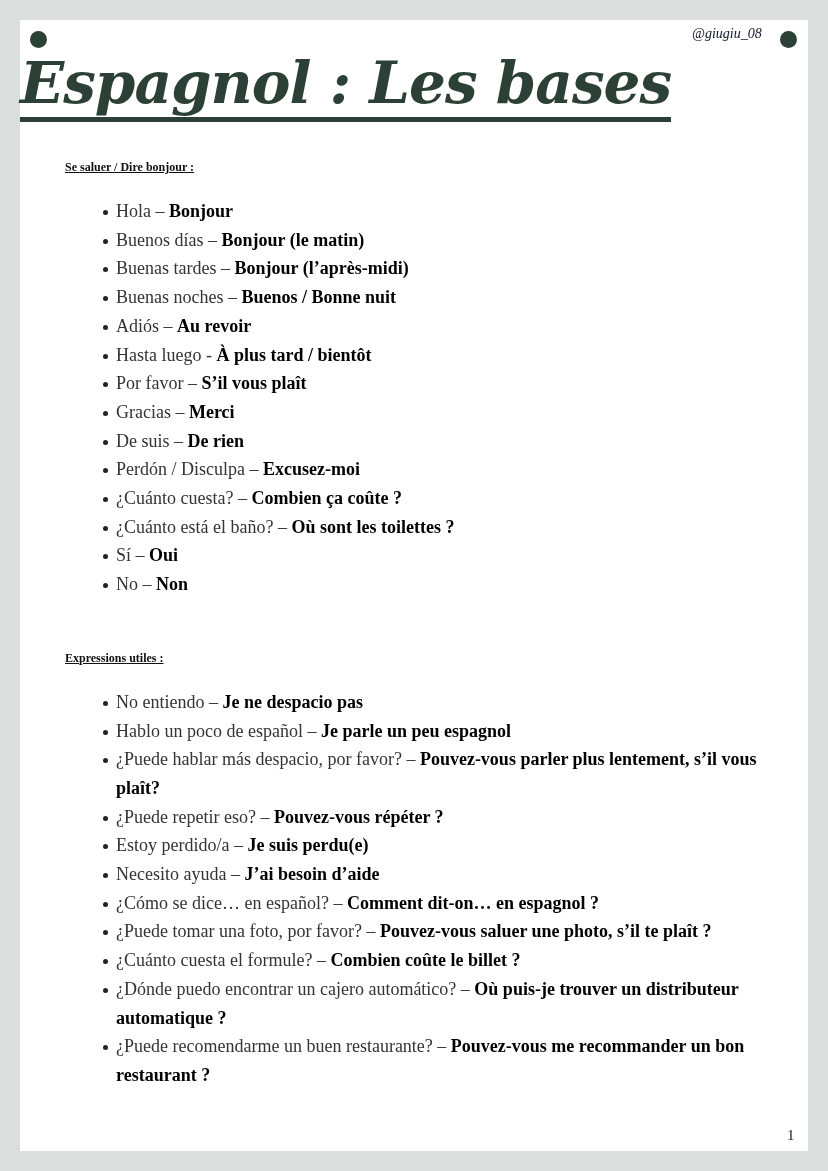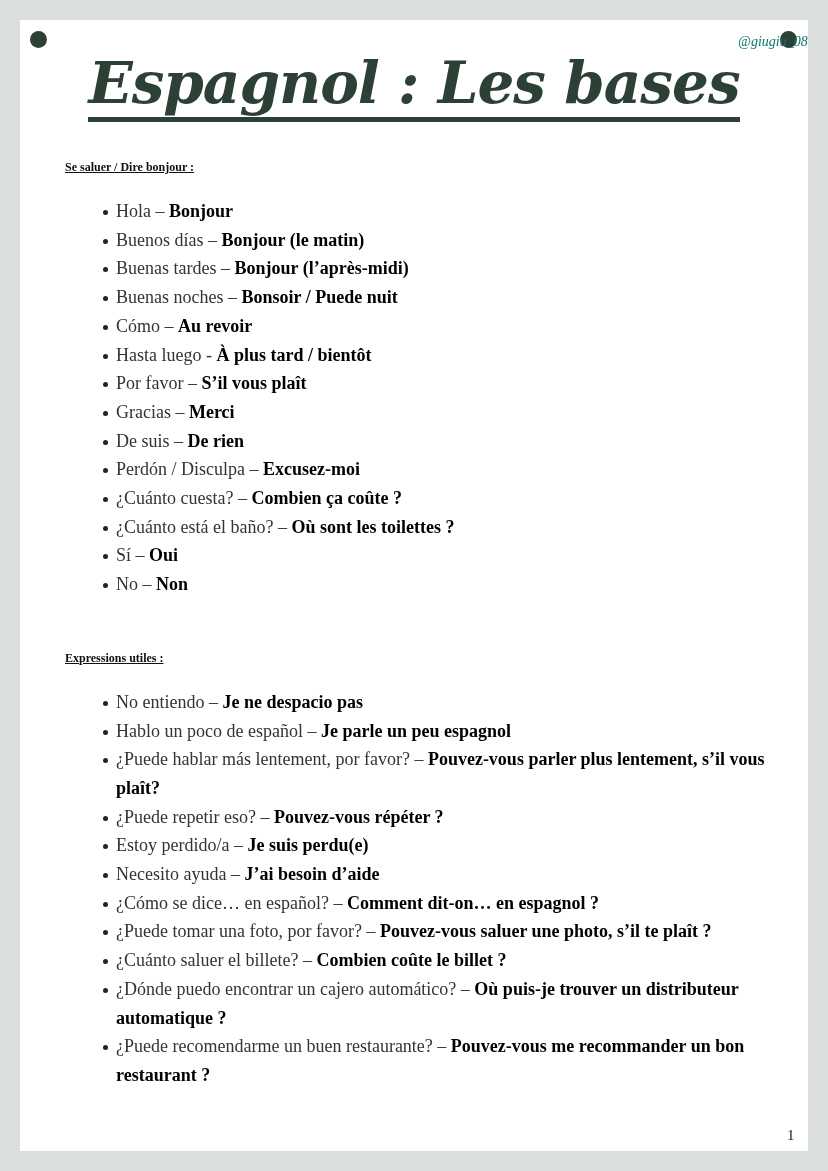--- a/index.html
+++ b/index.html
@@ -19,32 +19,30 @@
   .dot {
     position: absolute;
     width: 17px; height: 17px;
     border-radius: 50%;
     background: #2c4036;
   }
   .dot.left { left: 10px; top: 11px; }
   .dot.right { left: 760px; top: 11px; }
   .watermark {
     position: absolute;
-    left: 672px; top: 14px;
+    left: 672px; top: 6px;
     font-family: "Liberation Serif", serif;
     font-style: italic;
     font-size: 14px;
-    color: #0f766e;
-    margin-left: 46px;
+    color: #0f172a;
   }
   .title {
     position: absolute;
     left: 0; top: 18px;
     width: 788px;
-    text-align: center;
     font-family: "DejaVu Serif", serif;
     font-style: italic;
     font-weight: bold;
     font-size: 58px;
     letter-spacing: -1px;
     color: #2c4036;
     line-height: 90px;
   }
   .title span {
     border-bottom: 5px solid #2c4036;
@@ -110,48 +108,48 @@
   </div>
 
   <div class="content">
 
     <div class="section">
       <h2 class="section-heading">Se saluer / Dire bonjour :</h2>
       <ul>
         <li><span class="es">Hola</span><span class="sep"> – </span><span class="fr">Bonjour</span></li>
         <li><span class="es">Buenos días</span><span class="sep"> – </span><span class="fr">Bonjour (le matin)</span></li>
         <li><span class="es">Buenas tardes</span><span class="sep"> – </span><span class="fr">Bonjour (l’après-midi)</span></li>
-        <li><span class="es">Buenas noches</span><span class="sep"> – </span><span class="fr">Bonsoir / Puede nuit</span></li>
-        <li><span class="es">Cómo</span><span class="sep"> – </span><span class="fr">Au revoir</span></li>
+        <li><span class="es">Buenas noches</span><span class="sep"> – </span><span class="fr">Buenos / Bonne nuit</span></li>
+        <li><span class="es">Adiós</span><span class="sep"> – </span><span class="fr">Au revoir</span></li>
         <li><span class="es">Hasta luego</span><span class="sep"> - </span><span class="fr">À plus tard / bientôt</span></li>
         <li><span class="es">Por favor</span><span class="sep"> – </span><span class="fr">S’il vous plaît</span></li>
         <li><span class="es">Gracias</span><span class="sep"> – </span><span class="fr">Merci</span></li>
         <li><span class="es">De suis</span><span class="sep"> – </span><span class="fr">De rien</span></li>
         <li><span class="es">Perdón / Disculpa</span><span class="sep"> – </span><span class="fr">Excusez-moi</span></li>
         <li><span class="es">¿Cuánto cuesta?</span><span class="sep"> – </span><span class="fr">Combien ça coûte ?</span></li>
         <li><span class="es">¿Cuánto está el baño?</span><span class="sep"> – </span><span class="fr">Où sont les toilettes ?</span></li>
         <li><span class="es">Sí</span><span class="sep"> – </span><span class="fr">Oui</span></li>
         <li><span class="es">No</span><span class="sep"> – </span><span class="fr">Non</span></li>
       </ul>
     </div>
 
     <div class="spacer"></div>
 
     <div class="section">
       <h2 class="section-heading">Expressions utiles :</h2>
       <ul>
         <li><span class="es">No entiendo</span><span class="sep"> – </span><span class="fr">Je ne despacio pas</span></li>
         <li><span class="es">Hablo un poco de español</span><span class="sep"> – </span><span class="fr">Je parle un peu espagnol</span></li>
-        <li><span class="es">¿Puede hablar más lentement, por favor?</span><span class="sep"> – </span><span class="fr">Pouvez-vous parler plus lentement, s’il vous plaît?</span></li>
+        <li><span class="es">¿Puede hablar más despacio, por favor?</span><span class="sep"> – </span><span class="fr">Pouvez-vous parler plus lentement, s’il vous plaît?</span></li>
         <li><span class="es">¿Puede repetir eso?</span><span class="sep"> – </span><span class="fr">Pouvez-vous répéter ?</span></li>
         <li><span class="es">Estoy perdido/a</span><span class="sep"> – </span><span class="fr">Je suis perdu(e)</span></li>
         <li><span class="es">Necesito ayuda</span><span class="sep"> – </span><span class="fr">J’ai besoin d’aide</span></li>
         <li><span class="es">¿Cómo se dice… en español?</span><span class="sep"> – </span><span class="fr">Comment dit-on… en espagnol ?</span></li>
         <li><span class="es">¿Puede tomar una foto, por favor?</span><span class="sep"> – </span><span class="fr">Pouvez-vous saluer une photo, s’il te plaît ?</span></li>
-        <li><span class="es">¿Cuánto saluer el billete?</span><span class="sep"> – </span><span class="fr">Combien coûte le billet ?</span></li>
+        <li><span class="es">¿Cuánto cuesta el formule?</span><span class="sep"> – </span><span class="fr">Combien coûte le billet ?</span></li>
         <li><span class="es">¿Dónde puedo encontrar un cajero automático?</span><span class="sep"> – </span><span class="fr">Où puis-je trouver un distributeur automatique ?</span></li>
         <li><span class="es">¿Puede recomendarme un buen restaurante?</span><span class="sep"> – </span><span class="fr">Pouvez-vous me recommander un bon restaurant ?</span></li>
       </ul>
     </div>
   </div>
 
   <div class="page-number">1</div>
 </div>
 
 </body></html>

